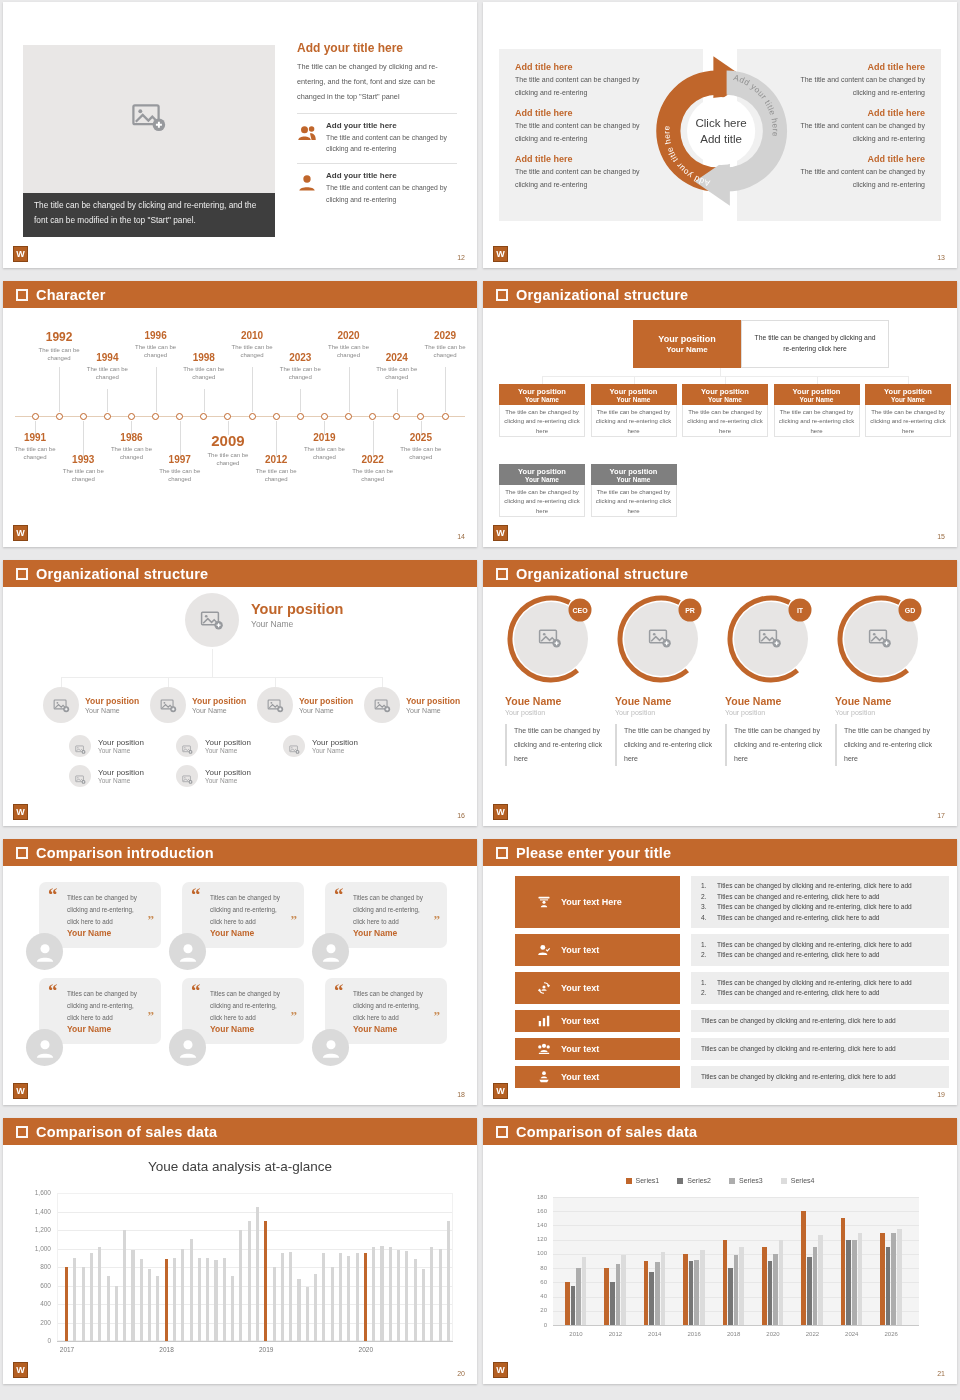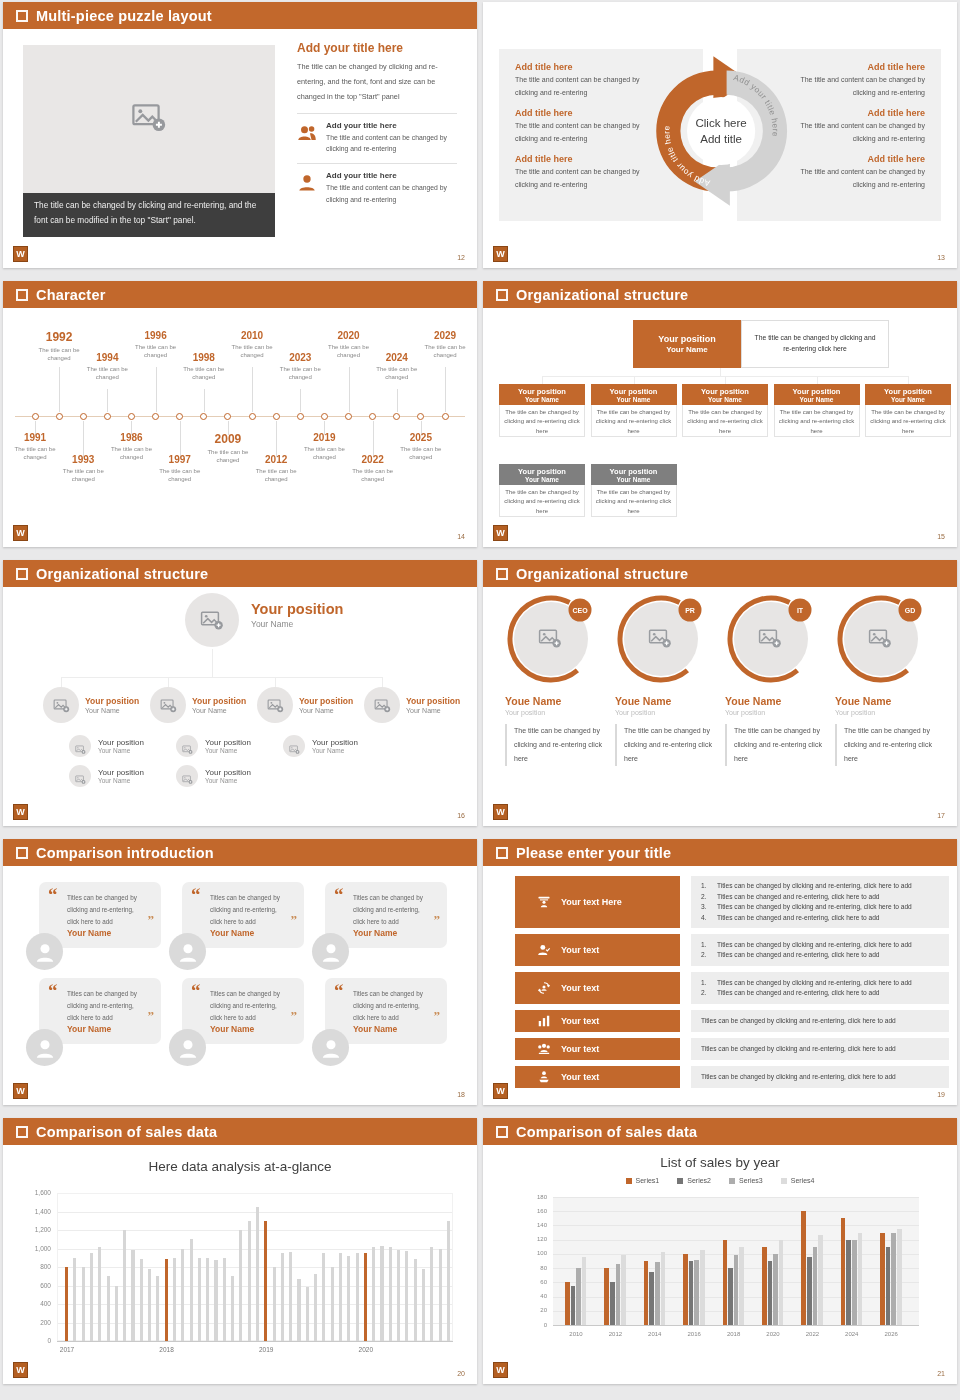--- a/index.html
+++ b/index.html
@@ -35,24 +35,20 @@
   .s1-svg{position:absolute;left:50%;top:14px;transform:translateX(-50%);z-index:2;}
   
   .ctitle{position:absolute;left:0;right:0;text-align:center;font-size:13.5px;color:#404040;}
 </style>
 </head>
 <body>
 
 <div class="grid">
 
   <div class="slide">
-    <div class="shead">
-      <span class="sq"></span>
-      <span class="t">Multi-piece puzzle layout</span>
-    </div>
     <div class="content">
       <div class="s0-img">
         <span><svg viewBox="0 0 24 24" width="36" height="36">
               <rect x="1.6" y="4.2" width="16.8" height="12.6" rx="1" fill="none" stroke="currentColor" stroke-width="1.5"></rect>
               <circle cx="6.2" cy="8.2" r="1.3" fill="currentColor"></circle>
               <path d="M3.2 15.2l4.6-4.6 3.8 3.8 2.6-2.6 3.4 3.4" fill="none" stroke="currentColor" stroke-width="1.5"></path>
               <circle cx="18.6" cy="17.2" r="4.2" fill="currentColor"></circle>
               <path d="M18.6 15.2v4M16.6 17.2h4" stroke="#fff" stroke-width="1.3" fill="none"></path>
             </svg></span>
       </div>
@@ -194,21 +190,21 @@
           </div>
           <div style="position: absolute; left: 190.824px; top: 69px; width: 1px; height: 23px; background: rgb(221, 221, 221);"></div>
           <div style="position: absolute; left: 187.324px; top: 92.5px; width: 7px; height: 7px; border-radius: 50%; background: rgb(255, 255, 255); border: 1.4px solid rgb(192, 102, 43); box-sizing: border-box;"></div>
           <div style="position: absolute; left: 163.824px; top: 32px; width: 54px; text-align: center;">
             <div style="font-size: 10px; font-weight: bold; color: rgb(192, 102, 43);">1998</div>
             <div style="font-size: 6px; color: rgb(138, 138, 138); line-height: 1.35; margin-top: 2px;">The title can be changed</div>
           </div>
           <div style="position: absolute; left: 214.941px; top: 101px; width: 1px; height: 14px; background: rgb(221, 221, 221);"></div>
           <div style="position: absolute; left: 211.441px; top: 92.5px; width: 7px; height: 7px; border-radius: 50%; background: rgb(255, 255, 255); border: 1.4px solid rgb(192, 102, 43); box-sizing: border-box;"></div>
           <div style="position: absolute; left: 187.941px; top: 112px; width: 54px; text-align: center;">
-            <div style="font-size: 12px; font-weight: bold; color: rgb(192, 102, 43);">2009</div>
+            <div style="font-size: 15px; font-weight: bold; color: rgb(192, 102, 43);">2009</div>
             <div style="font-size: 6px; color: rgb(138, 138, 138); line-height: 1.35; margin-top: 2px;">The title can be changed</div>
           </div>
           <div style="position: absolute; left: 239.059px; top: 47px; width: 1px; height: 45px; background: rgb(221, 221, 221);"></div>
           <div style="position: absolute; left: 235.559px; top: 92.5px; width: 7px; height: 7px; border-radius: 50%; background: rgb(255, 255, 255); border: 1.4px solid rgb(192, 102, 43); box-sizing: border-box;"></div>
           <div style="position: absolute; left: 212.059px; top: 10px; width: 54px; text-align: center;">
             <div style="font-size: 10px; font-weight: bold; color: rgb(192, 102, 43);">2010</div>
             <div style="font-size: 6px; color: rgb(138, 138, 138); line-height: 1.35; margin-top: 2px;">The title can be changed</div>
           </div>
           <div style="position: absolute; left: 263.176px; top: 101px; width: 1px; height: 36px; background: rgb(221, 221, 221);"></div>
           <div style="position: absolute; left: 259.676px; top: 92.5px; width: 7px; height: 7px; border-radius: 50%; background: rgb(255, 255, 255); border: 1.4px solid rgb(192, 102, 43); box-sizing: border-box;"></div>
@@ -796,21 +792,21 @@
     <span class="logo">W</span>
     <span class="pnum">19</span>
   </div>
 
   <div class="slide">
     <div class="shead">
       <span class="sq"></span>
       <span class="t">Comparison of sales data</span>
     </div>
     <div class="content">
-      <div class="ctitle" style="top:14px;">Here data analysis at-a-glance</div>
+      <div class="ctitle" style="top:14px;">Youe data analysis at-a-glance</div>
       <div id="chart20" style="position:absolute;left:16px;top:44px;width:440px;height:190px;">
           <div style="position: absolute; left: 0px; top: 148px; width: 32px; text-align: right; font-size: 6.5px; color: rgb(138, 138, 138);">0</div>
           <div style="position: absolute; left: 38px; top: 152px; width: 396px; height: 1px; background: rgb(201, 201, 201);"></div>
           <div style="position: absolute; left: 0px; top: 129.5px; width: 32px; text-align: right; font-size: 6.5px; color: rgb(138, 138, 138);">200</div>
           <div style="position: absolute; left: 38px; top: 133.5px; width: 396px; height: 1px; background: rgb(236, 236, 236);"></div>
           <div style="position: absolute; left: 0px; top: 111px; width: 32px; text-align: right; font-size: 6.5px; color: rgb(138, 138, 138);">400</div>
           <div style="position: absolute; left: 38px; top: 115px; width: 396px; height: 1px; background: rgb(236, 236, 236);"></div>
           <div style="position: absolute; left: 0px; top: 92.5px; width: 32px; text-align: right; font-size: 6.5px; color: rgb(138, 138, 138);">600</div>
           <div style="position: absolute; left: 38px; top: 96.5px; width: 396px; height: 1px; background: rgb(236, 236, 236);"></div>
           <div style="position: absolute; left: 0px; top: 74px; width: 32px; text-align: right; font-size: 6.5px; color: rgb(138, 138, 138);">800</div>
@@ -880,21 +876,20 @@
     <span class="logo">W</span>
     <span class="pnum">20</span>
   </div>
 
   <div class="slide">
     <div class="shead">
       <span class="sq"></span>
       <span class="t">Comparison of sales data</span>
     </div>
     <div class="content">
-      <div class="ctitle" style="top:10px;">List of sales by year</div>
       <div id="legend21" style="position:absolute;left:0;right:0;top:32px;display:flex;justify-content:center;gap:18px;">
           <div style="display: flex; align-items: center; gap: 4px;">
             <span style="width: 6px; height: 6px; background: rgb(192, 102, 43); display: inline-block;"></span>
             <span style="font-size: 7px; color: rgb(85, 85, 85);">Series1</span>
           </div>
           <div style="display: flex; align-items: center; gap: 4px;">
             <span style="width: 6px; height: 6px; background: rgb(118, 118, 118); display: inline-block;"></span>
             <span style="font-size: 7px; color: rgb(85, 85, 85);">Series2</span>
           </div>
           <div style="display: flex; align-items: center; gap: 4px;">

